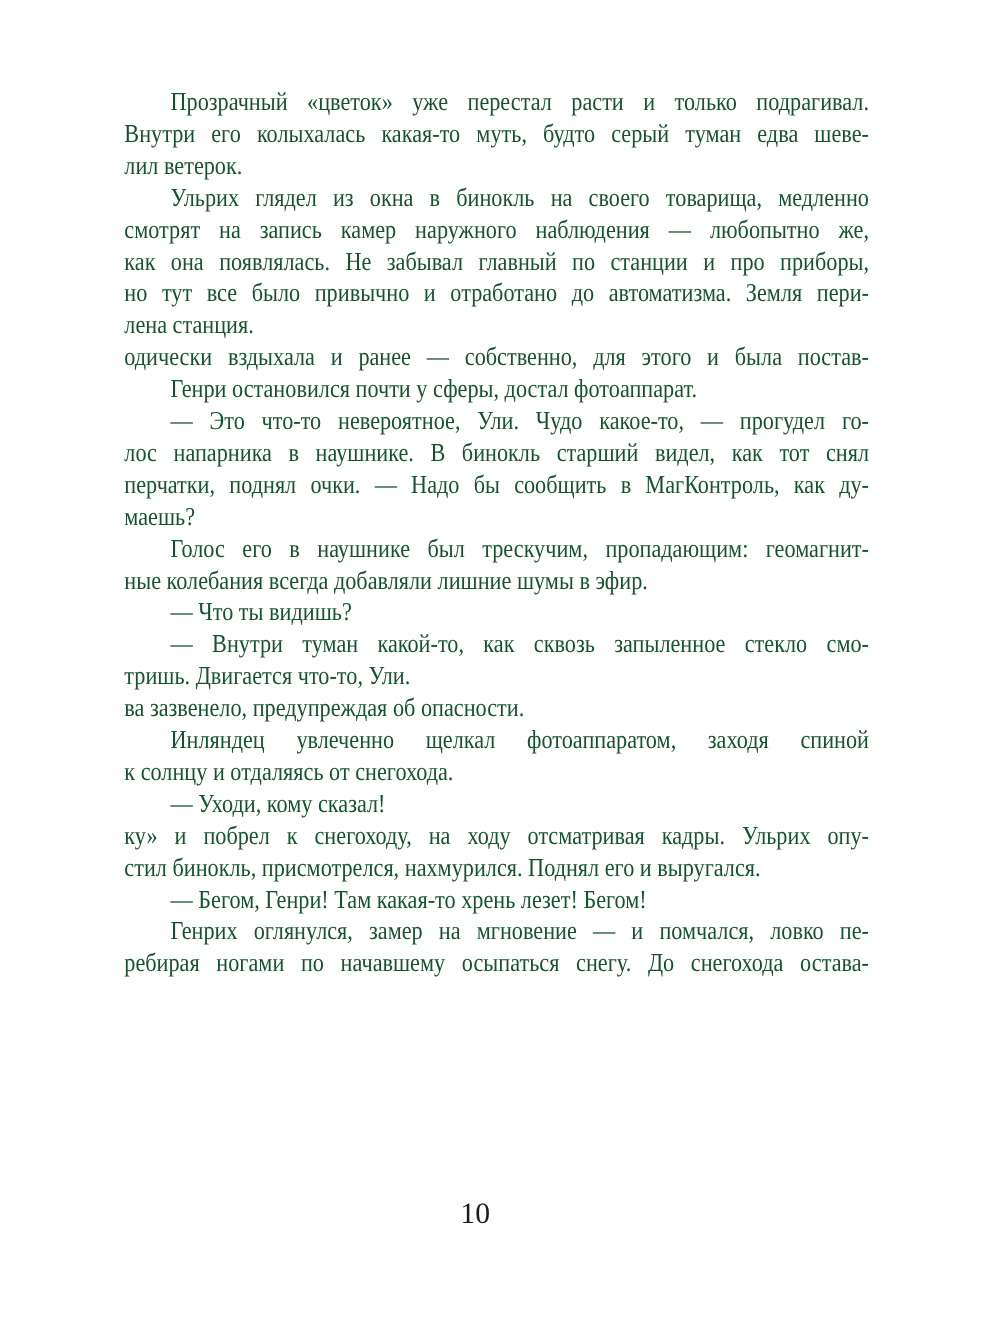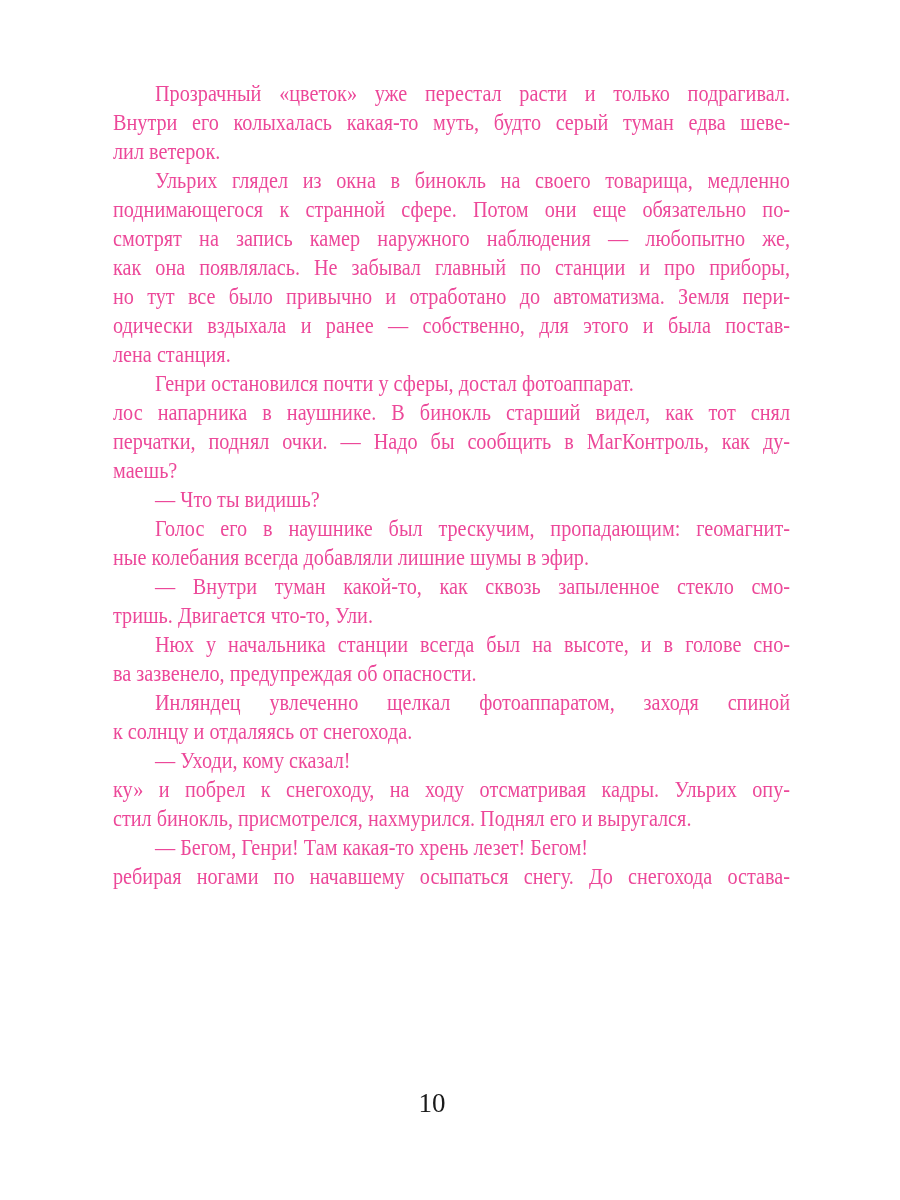--- a/index.html
+++ b/index.html
@@ -17,21 +17,21 @@
       position: absolute;
       left: 0; top: 0;
       width: 900px; height: 1200px;
       background: #ffffff;
     }
     .text-block {
       position: absolute;
       left: 113px;
       top: 79px;
       width: 677px;
-      color: #ec4899;
+      color: #14532d;
       font-family: "Liberation Serif", "DejaVu Serif", serif;
     }
     .line {
       display: block;
       height: 29px;
       line-height: 29px;
       white-space: nowrap;
       overflow: visible;
       position: relative;
     }
@@ -68,64 +68,64 @@
 
 <div class="page">
   <div class="text-block" id="text-block">
       <div>
         <div class="line indent"><span class="line-inner">Прозрачный «цветок» уже перестал расти и только подрагивал.</span></div>
         <div class="line"><span class="line-inner">Внутри его колыхалась какая-то муть, будто серый туман едва шеве-</span></div>
         <div class="line last"><span class="line-inner">лил ветерок.</span></div>
       </div>
       <div>
         <div class="line indent"><span class="line-inner">Ульрих глядел из окна в бинокль на своего товарища, медленно</span></div>
-        <div class="line"><span class="line-inner">поднимающегося к странной сфере. Потом они еще обязательно по-</span></div>
         <div class="line"><span class="line-inner">смотрят на запись камер наружного наблюдения — любопытно же,</span></div>
         <div class="line"><span class="line-inner">как она появлялась. Не забывал главный по станции и про приборы,</span></div>
         <div class="line"><span class="line-inner">но тут все было привычно и отработано до автоматизма. Земля пери-</span></div>
+        <div class="line last"><span class="line-inner">лена станция.</span></div>
         <div class="line"><span class="line-inner">одически вздыхала и ранее — собственно, для этого и была постав-</span></div>
-        <div class="line last"><span class="line-inner">лена станция.</span></div>
       </div>
       <div>
         <div class="line indent last"><span class="line-inner">Генри остановился почти у сферы, достал фотоаппарат.</span></div>
       </div>
       <div>
+        <div class="line indent"><span class="line-inner">— Это что-то невероятное, Ули. Чудо какое-то, — прогудел го-</span></div>
         <div class="line"><span class="line-inner">лос напарника в наушнике. В бинокль старший видел, как тот снял</span></div>
         <div class="line"><span class="line-inner">перчатки, поднял очки. — Надо бы сообщить в МагКонтроль, как ду-</span></div>
         <div class="line last"><span class="line-inner">маешь?</span></div>
-      </div>
-      <div>
-        <div class="line indent last"><span class="line-inner">— Что ты видишь?</span></div>
       </div>
       <div>
         <div class="line indent"><span class="line-inner">Голос его в наушнике был трескучим, пропадающим: геомагнит-</span></div>
         <div class="line last"><span class="line-inner">ные колебания всегда добавляли лишние шумы в эфир.</span></div>
       </div>
       <div>
+        <div class="line indent last"><span class="line-inner">— Что ты видишь?</span></div>
+      </div>
+      <div>
         <div class="line indent"><span class="line-inner">— Внутри туман какой-то, как сквозь запыленное стекло смо-</span></div>
         <div class="line last"><span class="line-inner">тришь. Двигается что-то, Ули.</span></div>
       </div>
       <div>
-        <div class="line indent"><span class="line-inner">Нюх у начальника станции всегда был на высоте, и в голове сно-</span></div>
         <div class="line last"><span class="line-inner">ва зазвенело, предупреждая об опасности.</span></div>
       </div>
       <div>
       </div>
       <div>
         <div class="line indent"><span class="line-inner">Инляндец увлеченно щелкал фотоаппаратом, заходя спиной</span></div>
         <div class="line last"><span class="line-inner">к солнцу и отдаляясь от снегохода.</span></div>
       </div>
       <div>
         <div class="line indent last"><span class="line-inner">— Уходи, кому сказал!</span></div>
       </div>
       <div>
         <div class="line"><span class="line-inner">ку» и побрел к снегоходу, на ходу отсматривая кадры. Ульрих опу-</span></div>
         <div class="line last"><span class="line-inner">стил бинокль, присмотрелся, нахмурился. Поднял его и выругался.</span></div>
       </div>
       <div>
         <div class="line indent last"><span class="line-inner">— Бегом, Генри! Там какая-то хрень лезет! Бегом!</span></div>
       </div>
       <div>
+        <div class="line indent"><span class="line-inner">Генрих оглянулся, замер на мгновение — и помчался, ловко пе-</span></div>
         <div class="line"><span class="line-inner">ребирая ногами по начавшему осыпаться снегу. До снегохода остава-</span></div>
       </div>
     </div>
   <div class="page-number">10</div>
 </div>
 
 </body></html>

